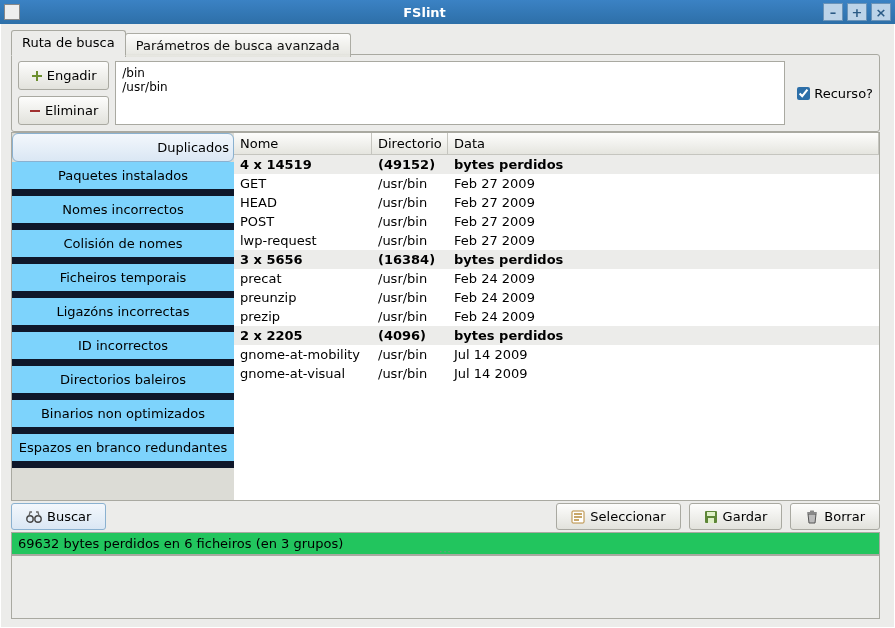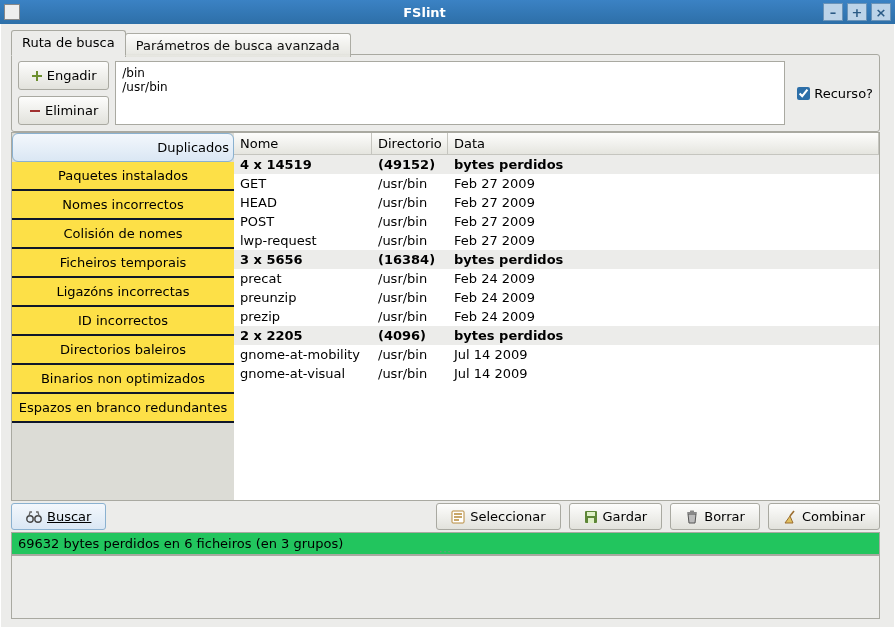--- a/index.html
+++ b/index.html
@@ -20,38 +20,38 @@
 
   .search-path-area { border: 1px solid #a9a9a1; border-radius: 0 3px 3px 3px; padding: 6px; display: flex; gap: 6px; background: #ececea; margin-top: -1px; }
   .sp-buttons { display: flex; flex-direction: column; gap: 6px; }
   .sp-btn { padding: 6px 10px; border: 1px solid #a9a9a1; background: linear-gradient(to bottom,#fdfdfc,#e2e2dc); border-radius: 3px; display: flex; align-items: center; gap: 4px; min-width: 88px; justify-content: center; }
   .paths-box { flex: 1; background: #fff; border: 1px solid #a9a9a1; padding: 4px 6px; white-space: pre; font-size: 12px; }
   .recurse-box { display: flex; align-items: center; gap: 4px; padding-left: 6px; }
   .recurse-box input { accent-color: #2d6fa8; }
 
   .main-area { flex: 1; display: flex; border: 1px solid #a9a9a1; overflow: hidden; }
   .sidebar { width: 222px; display: flex; flex-direction: column; background: #dcdcd6; }
-  .sidebar-item { padding: 6px 4px; text-align: center; border-bottom: 2px solid #0f172a; background: #fde047; cursor: pointer; }
+  .sidebar-item { padding: 6px 4px; text-align: center; border-bottom: 7px solid #0f172a; background: #7dd3fc; cursor: pointer; }
   .sidebar-item.active { background: linear-gradient(to bottom,#f3f7fc,#dae7f4); border: 1px solid #8ab1d0; border-radius: 6px; text-align: right; }
   
   .results { flex: 1; background: #fff; display: flex; flex-direction: column; overflow: hidden; }
   .results-header { display: flex; background: linear-gradient(to bottom,#fdfdfc,#e5e5df); border-bottom: 1px solid #c5c5bf; }
   .results-header div { padding: 3px 6px; border-right: 1px solid #c5c5bf; }
   .col-name { width: 138px; }
   .col-dir  { width: 76px; }
   .col-date { flex: 1; }
   .results-body { flex: 1; overflow: auto; }
   .result-row { display: flex; padding: 1px 0; }
   .result-row.group { background: #ececea; font-weight: bold; }
   .result-row > div { padding: 1px 6px; }
   
   .bottom-buttons { display: flex; gap: 8px; align-items: center; padding: 2px 0; }
   .spacer { flex: 1; }
   .bb-btn { padding: 5px 14px; border: 1px solid #a9a9a1; background: linear-gradient(to bottom,#fdfdfc,#e2e2dc); border-radius: 3px; display: flex; align-items: center; gap: 5px; }
-  .bb-btn.primary { border: 1px solid #8ab1d0; background: linear-gradient(to bottom,#f3f7fc,#dae7f4); text-decoration: underline; }
+  .bb-btn.primary { border: 1px solid #8ab1d0; background: linear-gradient(to bottom,#f3f7fc,#dae7f4); }
   
   .status-bar { border: 1px solid #a9a9a1; padding: 3px 6px; background: #22c55e; }
   .output-area { border: 1px solid #a9a9a1; height: 64px; background: #ececea; position: relative; }
   .grip::before { content: "···"; position: absolute; top: -10px; left: 50%; transform: translateX(-50%); color: #888; letter-spacing: 1px; font-size: 10px; }
 
   svg { display: block; }
 </style>
 </head>
 <body>
 
@@ -218,28 +218,19 @@
     <button class="bb-btn">
       <span>
         <svg width="14" height="14" viewBox="0 0 14 14">
             <path d="M3 4h8l-1 9H4z" fill="#bbb" stroke="#555"></path>
             <rect x="2" y="2" width="10" height="2" rx="1" fill="#888"></rect>
             <rect x="5" y="0.5" width="4" height="2" rx="0.5" fill="#888"></rect>
           </svg>
       </span>
       <span>Borrar</span>
     </button>
-    <button class="bb-btn">
-      <span>
-        <svg width="14" height="14" viewBox="0 0 14 14">
-            <path d="M11 1 L7 6" stroke="#9b6d2e" stroke-width="1.6"></path>
-            <path d="M7 6 L2 13 L10 13 Z" fill="#e0c060" stroke="#9b6d2e"></path>
-          </svg>
-      </span>
-      <span>Combinar</span>
-    </button>
   </div>
 
   <div class="status-bar">69632 bytes perdidos en 6 ficheiros (en 3 grupos)</div>
 
   <div class="output-area grip"></div>
 
 </div>
 
 </body></html>

